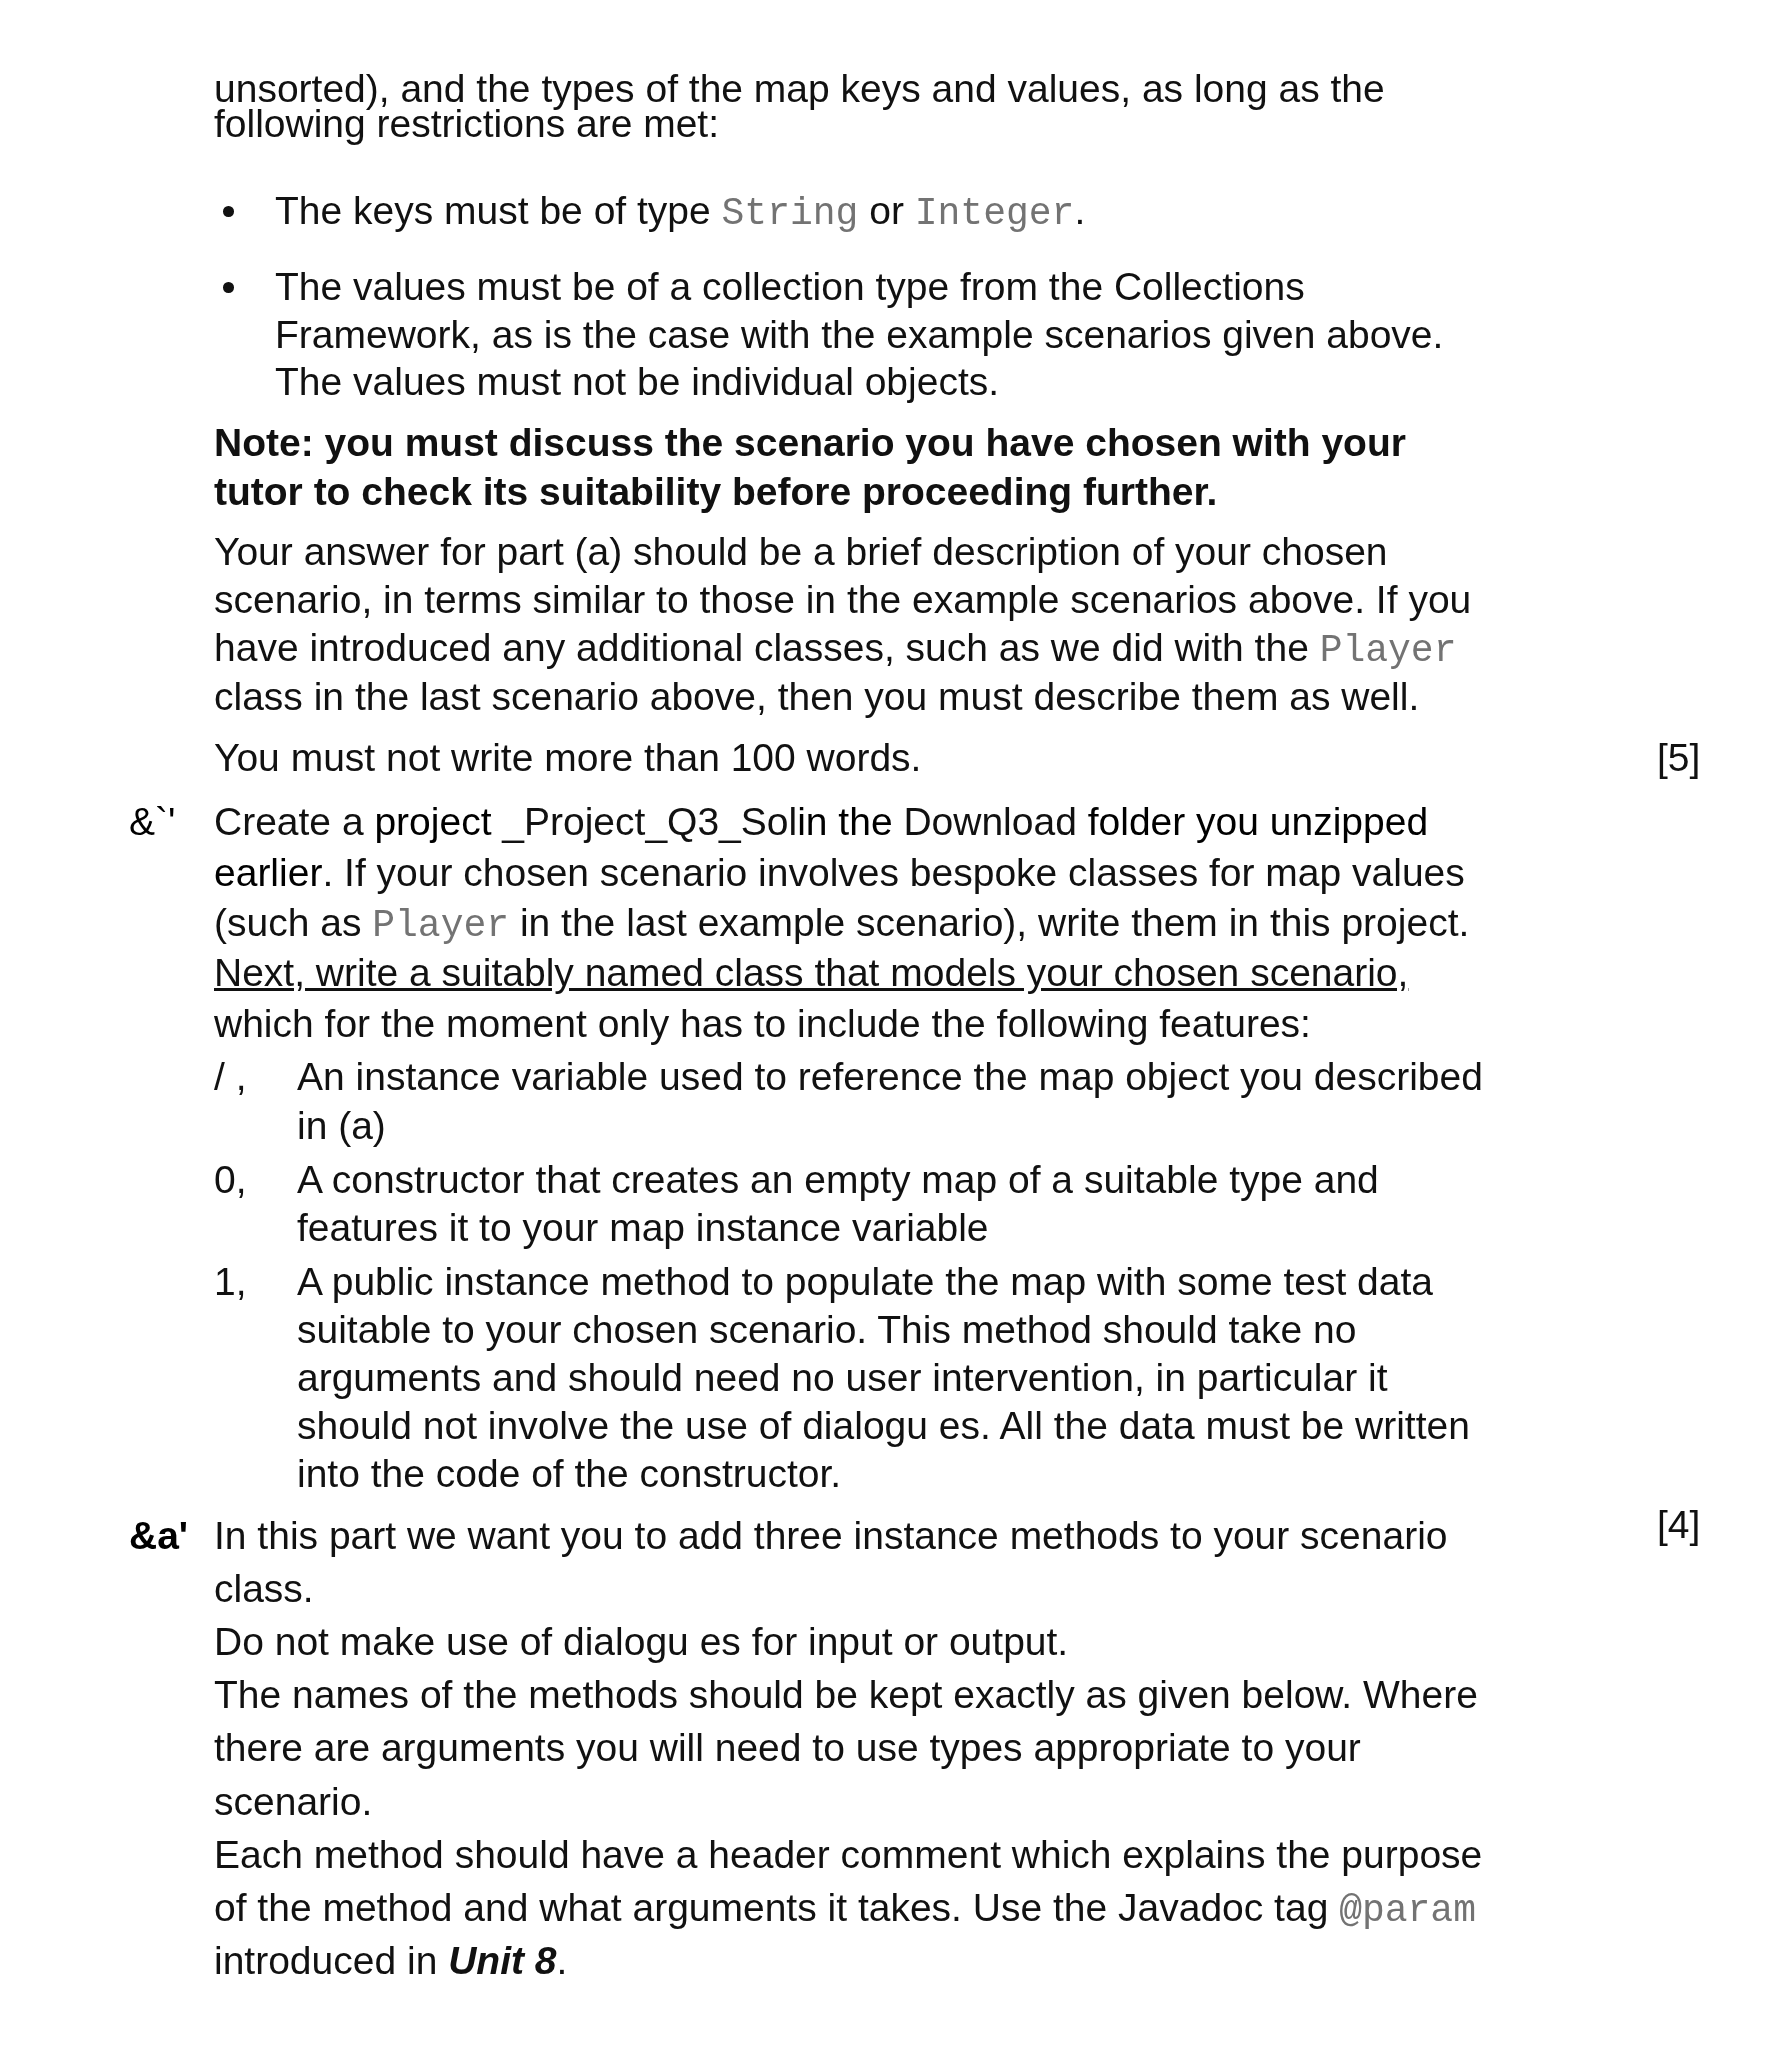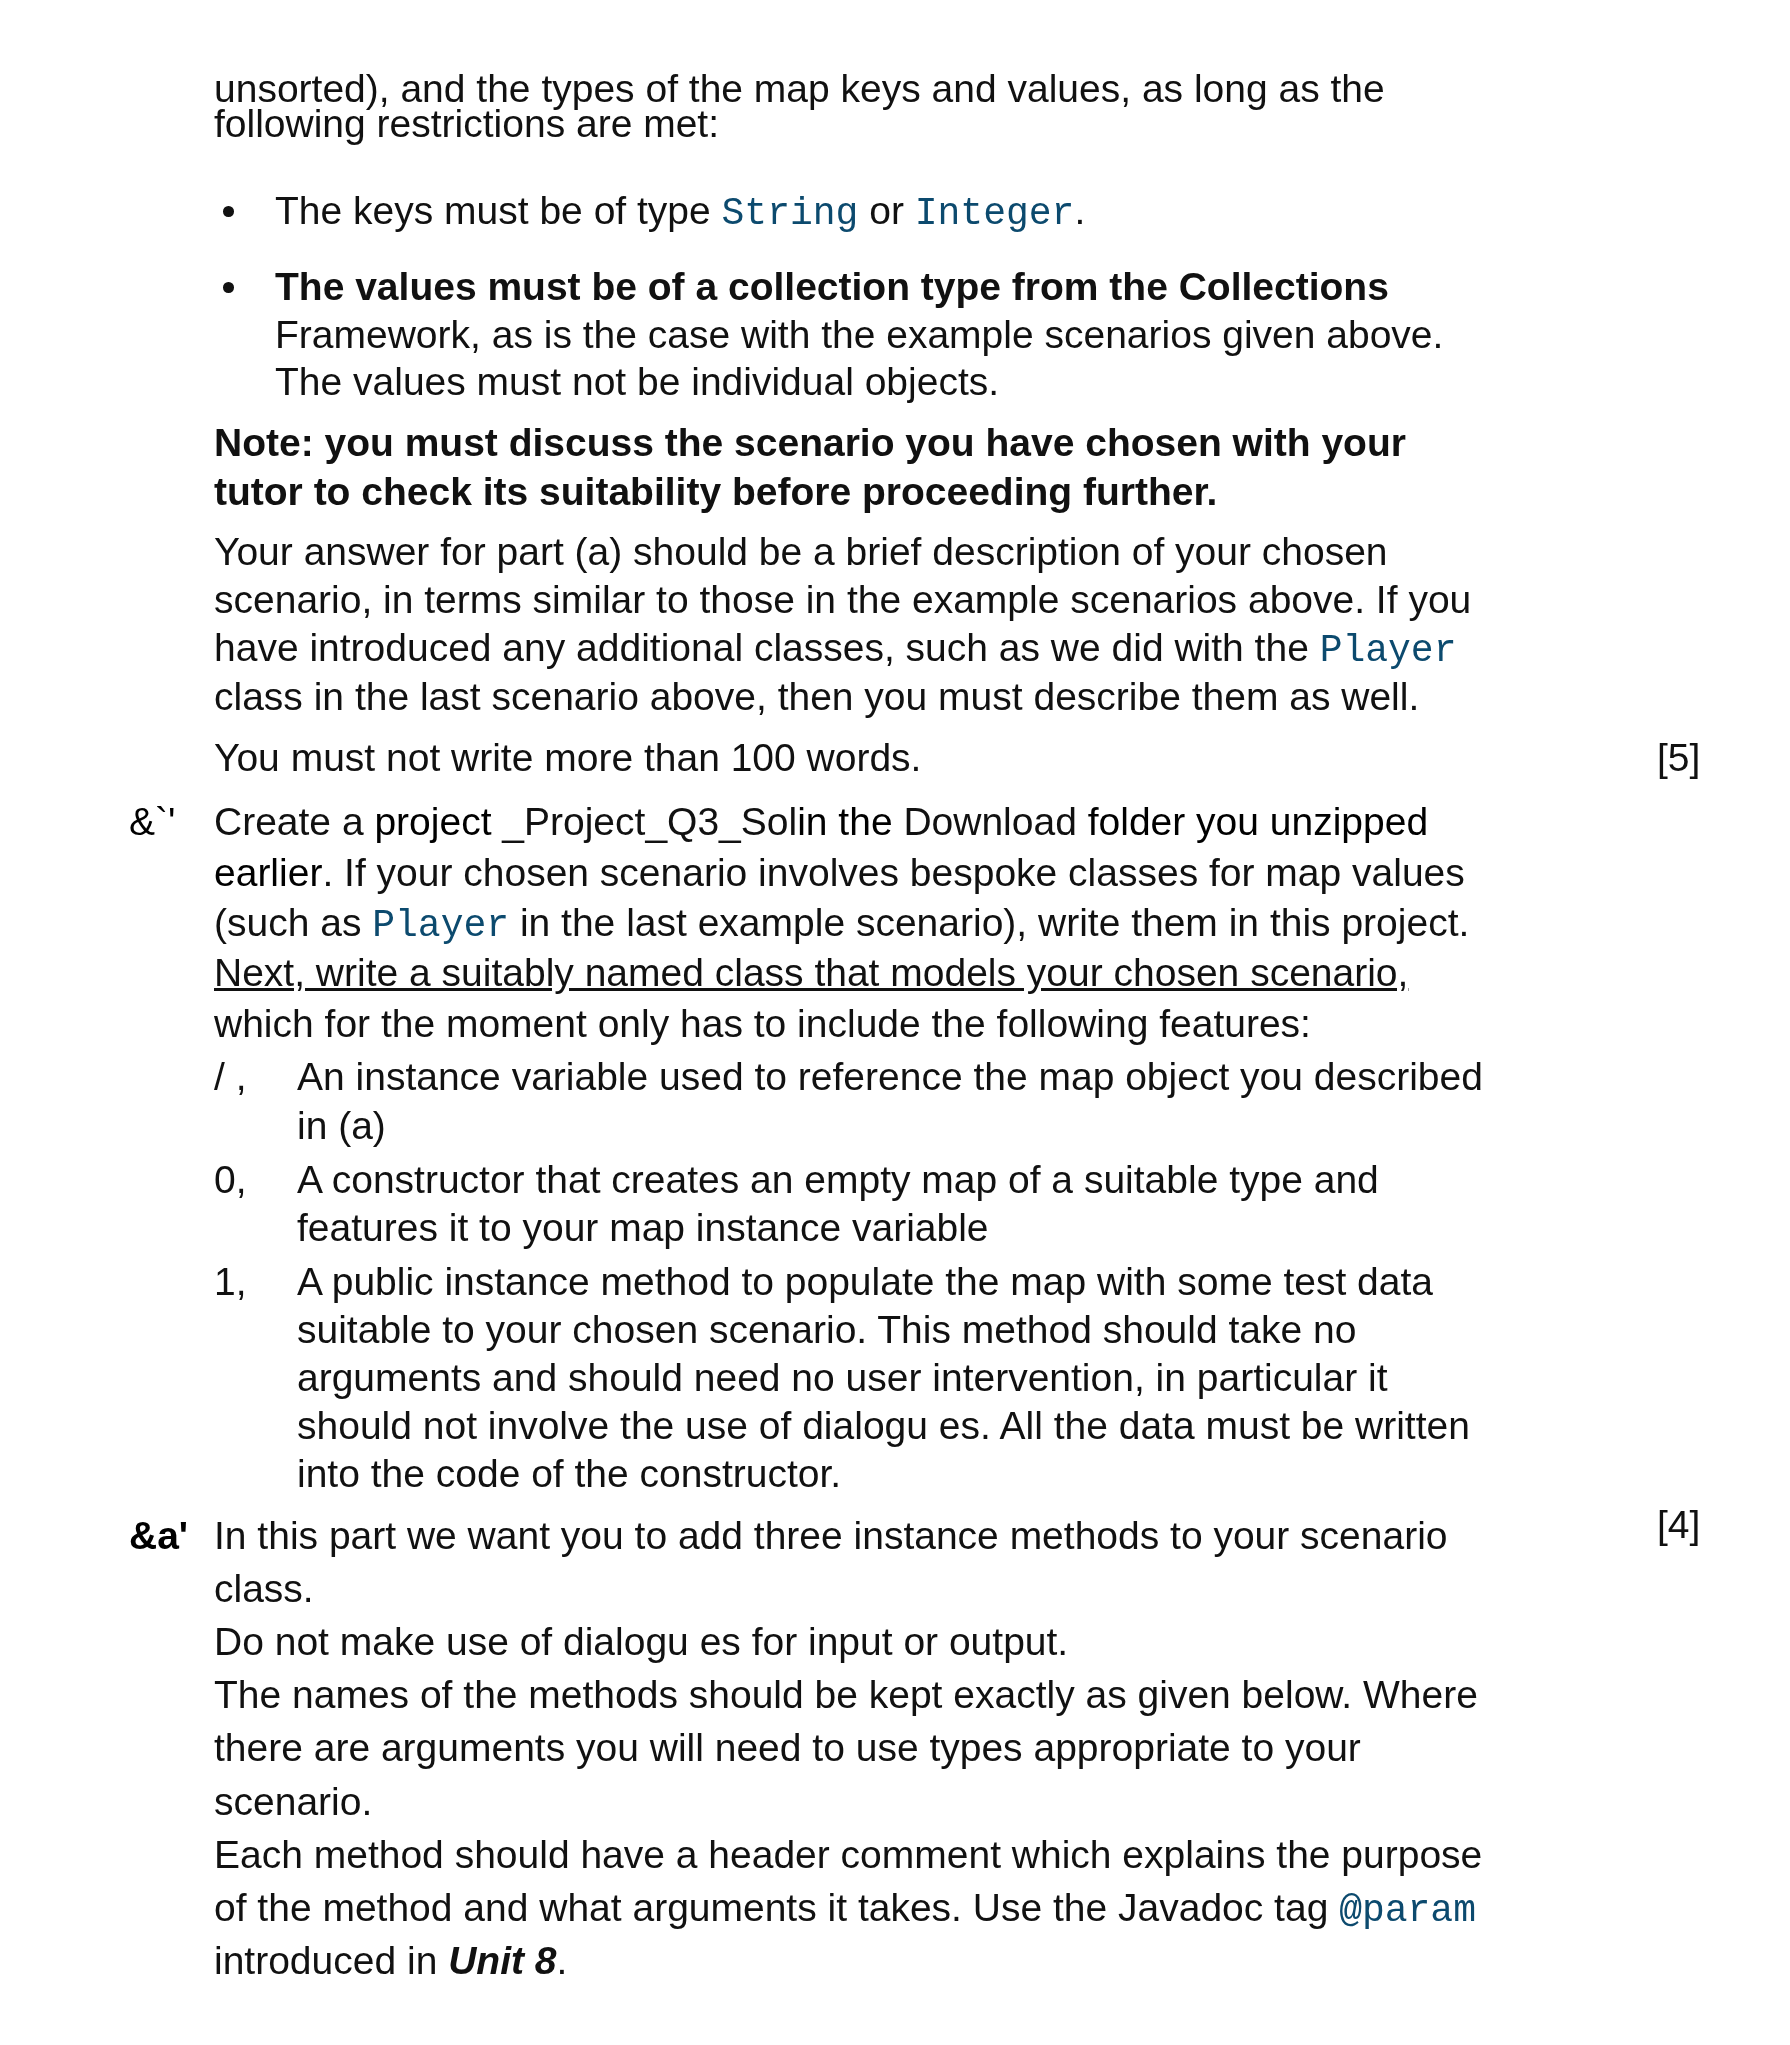--- a/index.html
+++ b/index.html
@@ -2,21 +2,21 @@
 <html style="font-size:6.5px"><head>
   <meta charset="utf-8">
   <style>
     html, body { margin: 0; padding: 0; background: #ffffff; }
     body {
       width: 1791px; height: 2524px; position: relative; overflow: hidden;
       font-family: "Liberation Sans", sans-serif; color: #111111;
       font-size: 39px; line-height: 48px;
     }
     .abs { position: absolute; }
-    .mono { font-family: "Liberation Mono", monospace; color: #0c4a6e; font-size: 38px; }
+    .mono { font-family: "Liberation Mono", monospace; color: #737373; font-size: 38px; }
     .bold { font-weight: bold; }
     .it { font-style: italic; }
     .line { position: absolute; left: 214px; white-space: nowrap; }
     .bullet-dot { position: absolute; left: 223px; width: 10.6px; height: 10.6px; border-radius: 50%; background: #111; }
     .marks { position: absolute; left: 1657px; white-space: nowrap; }
     .part-label { position: absolute; left: 129px; white-space: nowrap; }
     .sub-label { position: absolute; left: 214px; white-space: nowrap; }
     .sub-line { position: absolute; left: 297px; white-space: nowrap; }
   </style>
 </head>
@@ -24,21 +24,21 @@
 
 <div class="line" data-name="intro-line-1" style="top:65px;">unsorted), and the types of the map keys and values, as long as the</div>
 <div class="line" data-name="intro-line-2" style="top:100px;">following restrictions are met:</div>
 
 <div class="bullet-dot" data-name="bullet-icon" style="top:206px;"></div>
 <div class="abs" data-name="bullet-keys-type" style="left:275px; top:187px; white-space:nowrap;">
   <span data-name="bullet-keys-text">The keys must be of type </span><span class="mono" data-name="code-string">String</span><span data-name="bullet-keys-or"> or </span><span class="mono" data-name="code-integer">Integer</span><span data-name="bullet-keys-period">.</span>
 </div>
 
 <div class="bullet-dot" data-name="bullet-icon" style="top:282px;"></div>
-<div class="abs" data-name="bullet-values-line-1" style="left:275px; top:263px; white-space:nowrap;font-weight:bold;">The values must be of a collection type from the Collections</div>
+<div class="abs" data-name="bullet-values-line-1" style="left:275px; top:263px; white-space:nowrap;">The values must be of a collection type from the Collections</div>
 <div class="abs" data-name="bullet-values-line-2" style="left:275px; top:311px; white-space:nowrap;">Framework, as is the case with the example scenarios given above.</div>
 <div class="abs" data-name="bullet-values-line-3" style="left:275px; top:358px; white-space:nowrap;">The values must not be individual objects.</div>
 
 <div class="line bold" data-name="note-line-1" style="top:419px;">Note: you must discuss the scenario you have chosen with your</div>
 <div class="line bold" data-name="note-line-2" style="top:468px;">tutor to check its suitability before proceeding further.</div>
 
 <div class="line" data-name="answer-para-line-1" style="top:528px;">Your answer for part (a) should be a brief description of your chosen</div>
 <div class="line" data-name="answer-para-line-2" style="top:576px;">scenario, in terms similar to those in the example scenarios above. If you</div>
 <div class="line" data-name="answer-para-line-3" style="top:624px;">
   <span data-name="answer-para-line-3-text">have introduced any additional classes, such as we did with the </span><span class="mono" data-name="code-player">Player</span>

